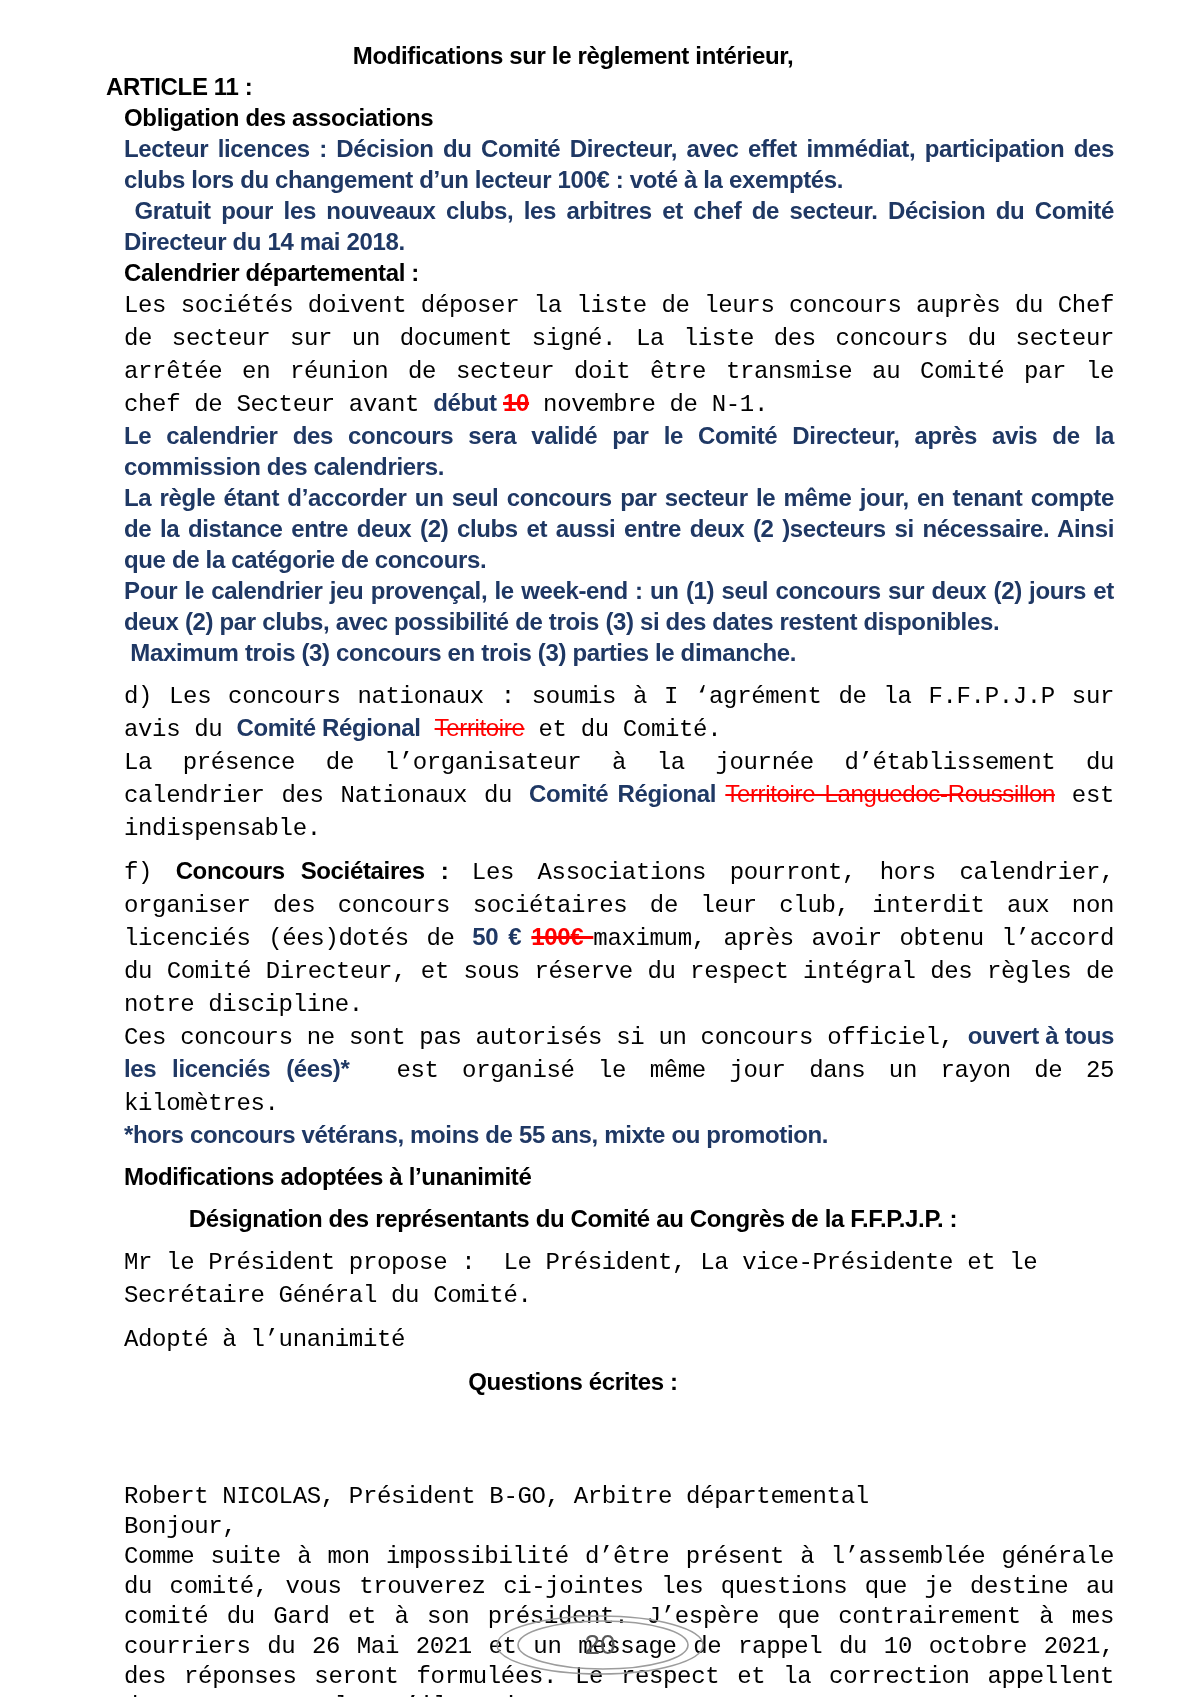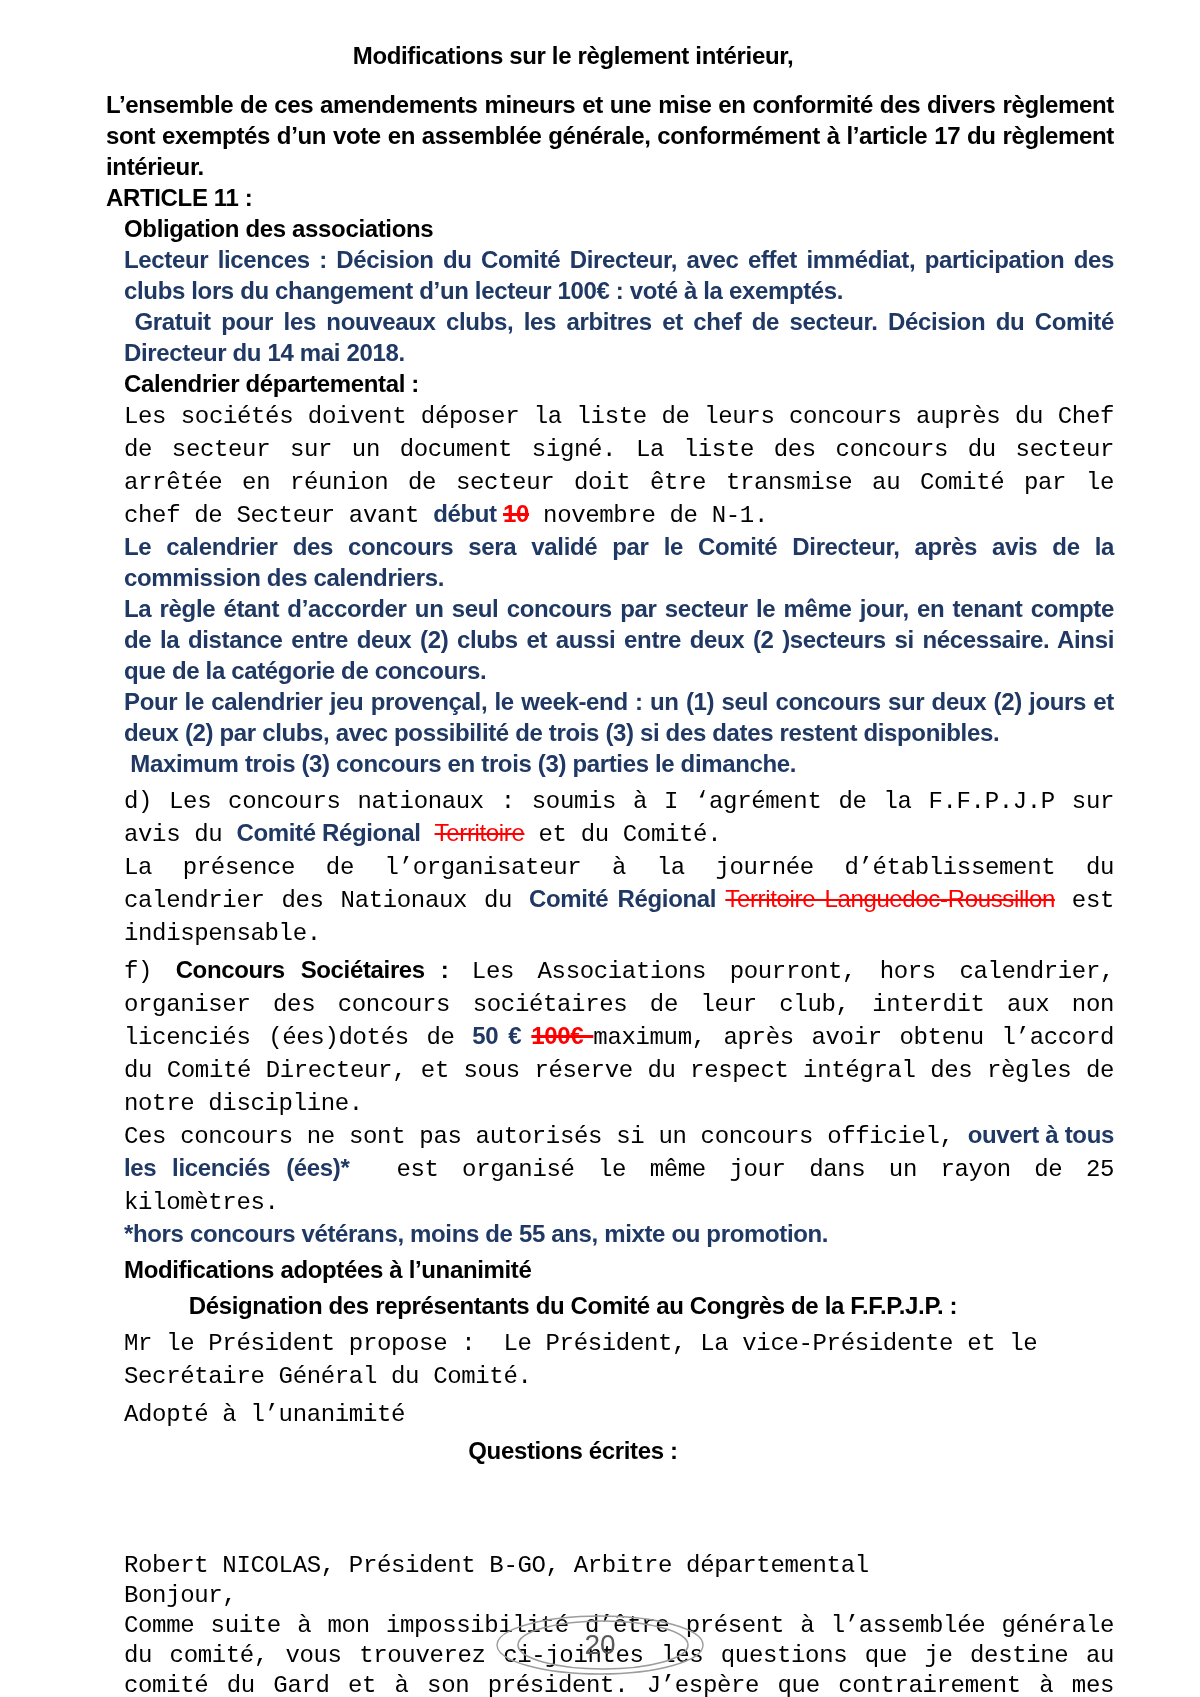--- a/index.html
+++ b/index.html
@@ -23,21 +23,21 @@
     font-size:24px;
     line-height:31px;
     letter-spacing:-0.35px;
   }
   .para{margin:0;white-space:pre-wrap;}
   .al-left{text-align:left;}
   .al-justify{text-align:justify;}
   .al-center{text-align:center;padding-right:74px;}
   .ind{margin-left:18px;}
   .letter{line-height:28px;}
-  .g1{margin-top:5px;}
+  .g1{margin-top:11px;}
   .g2{margin-top:18px;}
   .g3{margin-top:84px;}
   .run{}
   .rn{font-weight:normal;color:var(--ink);font-family:Liberation Mono, monospace;}
   .rb{font-weight:bold;color:var(--ink);}
   .rnb{font-weight:bold;color:var(--navy);}
   .rrs{font-weight:normal;color:var(--red);text-decoration:line-through;text-decoration-thickness:2px;}
   .rrsb{font-weight:bold;color:var(--red);text-decoration:line-through;text-decoration-thickness:2.5px;}
   .page-oval{
     position:absolute;left:494px;top:1613px;width:212px;height:64px;
@@ -47,21 +47,20 @@
     display:flex;align-items:center;justify-content:center;
     font-family:Liberation Sans, sans-serif;
     font-size:28px;color:var(--pagenum);letter-spacing:0;
   }
 </style>
 </head>
 <body>
 
 <div class="doc" id="doc">
     <p class="para al-center"><span class="run rb">Modifications sur le règlement intérieur,</span></p>
-    <p class="para al-justify g2"><span class="run rb">L’ensemble de ces amendements mineurs et une mise en conformité des divers règlement sont exemptés d’un vote en assemblée générale, conformément à l’article 17 du règlement intérieur.</span></p>
     <p class="para al-left"><span class="run rb">ARTICLE 11 :</span></p>
     <p class="para al-left ind"><span class="run rb">Obligation des associations</span></p>
     <p class="para al-justify ind"><span class="run rnb">Lecteur licences : Décision du Comité Directeur, avec effet immédiat, participation des  clubs lors du changement d’un lecteur 100€ : voté à la exemptés.</span></p>
     <p class="para al-justify ind"><span class="run rnb"> Gratuit pour les nouveaux clubs, les arbitres et chef de secteur. Décision du Comité Directeur du 14 mai 2018.</span></p>
     <p class="para al-left ind"><span class="run rb">Calendrier départemental :</span></p>
     <p class="para al-justify ind"><span class="run rn">Les sociétés doivent déposer la liste de leurs concours auprès du Chef de secteur sur un document signé. La liste des concours du secteur arrêtée en réunion de secteur doit être transmise au Comité par le chef de Secteur avant </span><span class="run rnb">début </span><span class="run rrsb">10</span><span class="run rn"> novembre de N-1.</span></p>
     <p class="para al-justify ind"><span class="run rnb">Le calendrier des concours sera validé par le Comité Directeur, après avis de la commission des calendriers.</span></p>
     <p class="para al-justify ind"><span class="run rnb">La règle étant d’accorder un seul concours par secteur le même jour, en tenant compte de la distance entre deux (2) clubs et aussi entre deux (2 )secteurs si nécessaire. Ainsi que de la catégorie de concours.</span></p>
     <p class="para al-justify ind"><span class="run rnb">Pour le calendrier jeu provençal, le week-end : un (1) seul concours sur deux (2) jours et deux (2) par clubs, avec possibilité de trois (3) si des dates restent disponibles.</span></p>
     <p class="para al-left ind"><span class="run rnb"> Maximum trois (3) concours en trois (3) parties le dimanche.</span></p>

